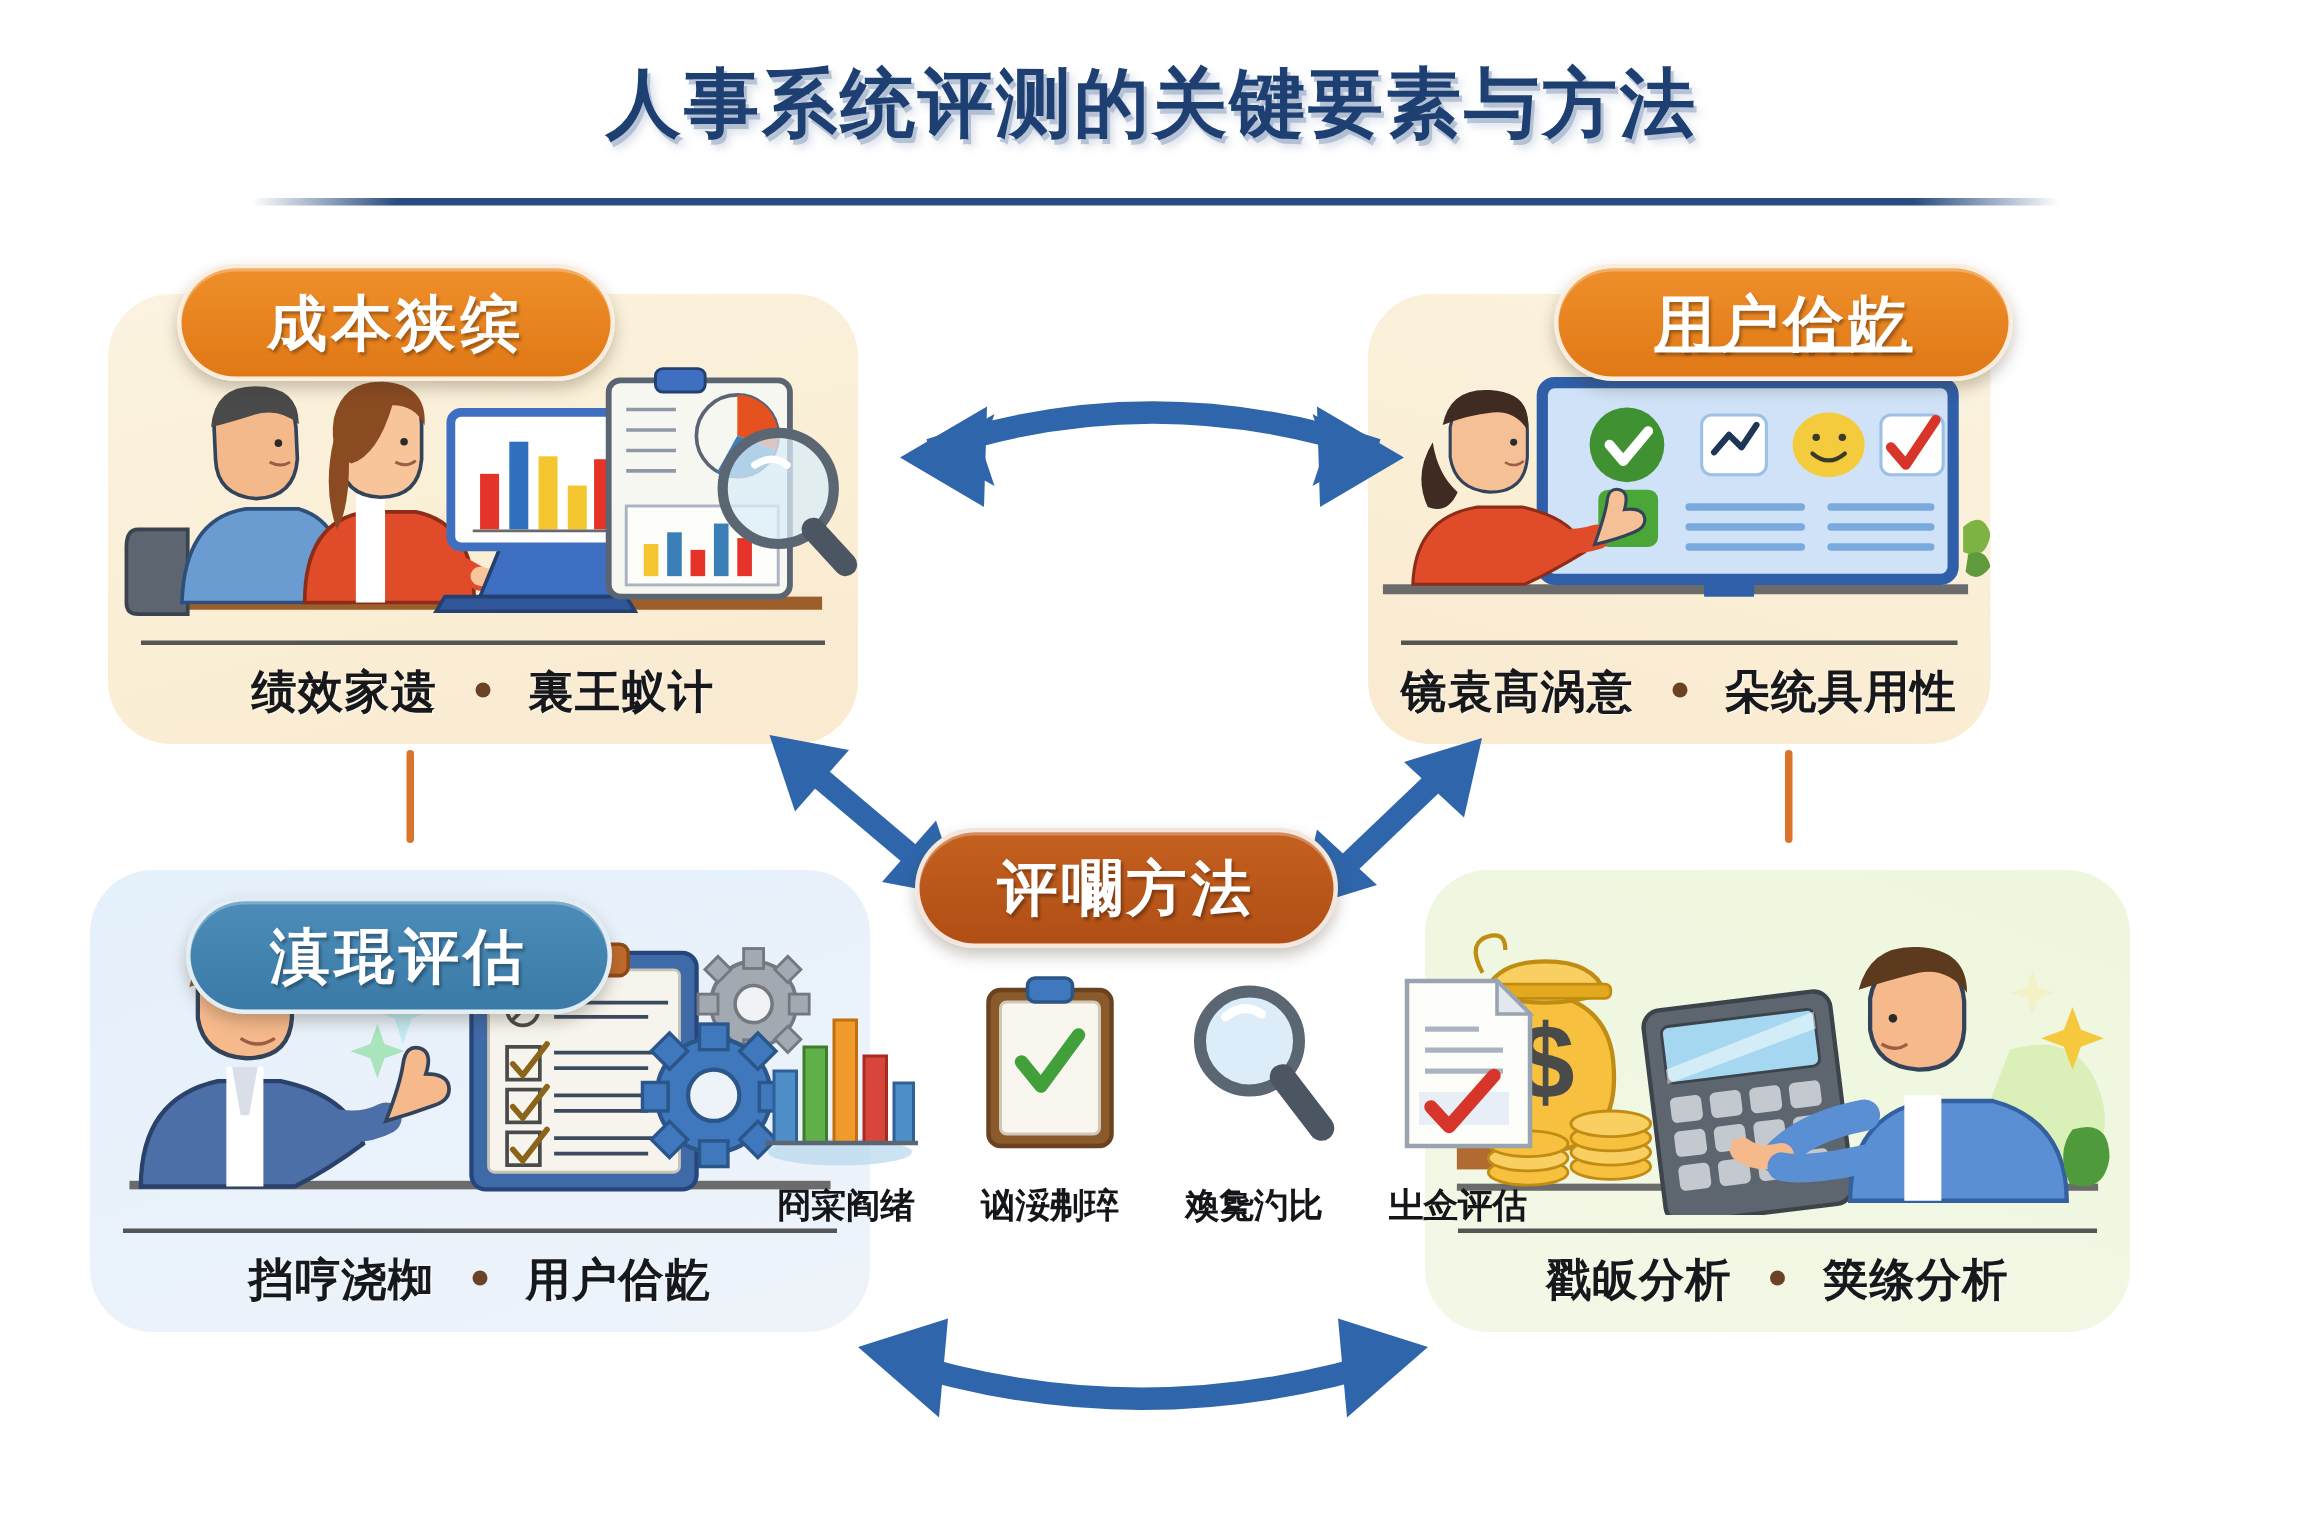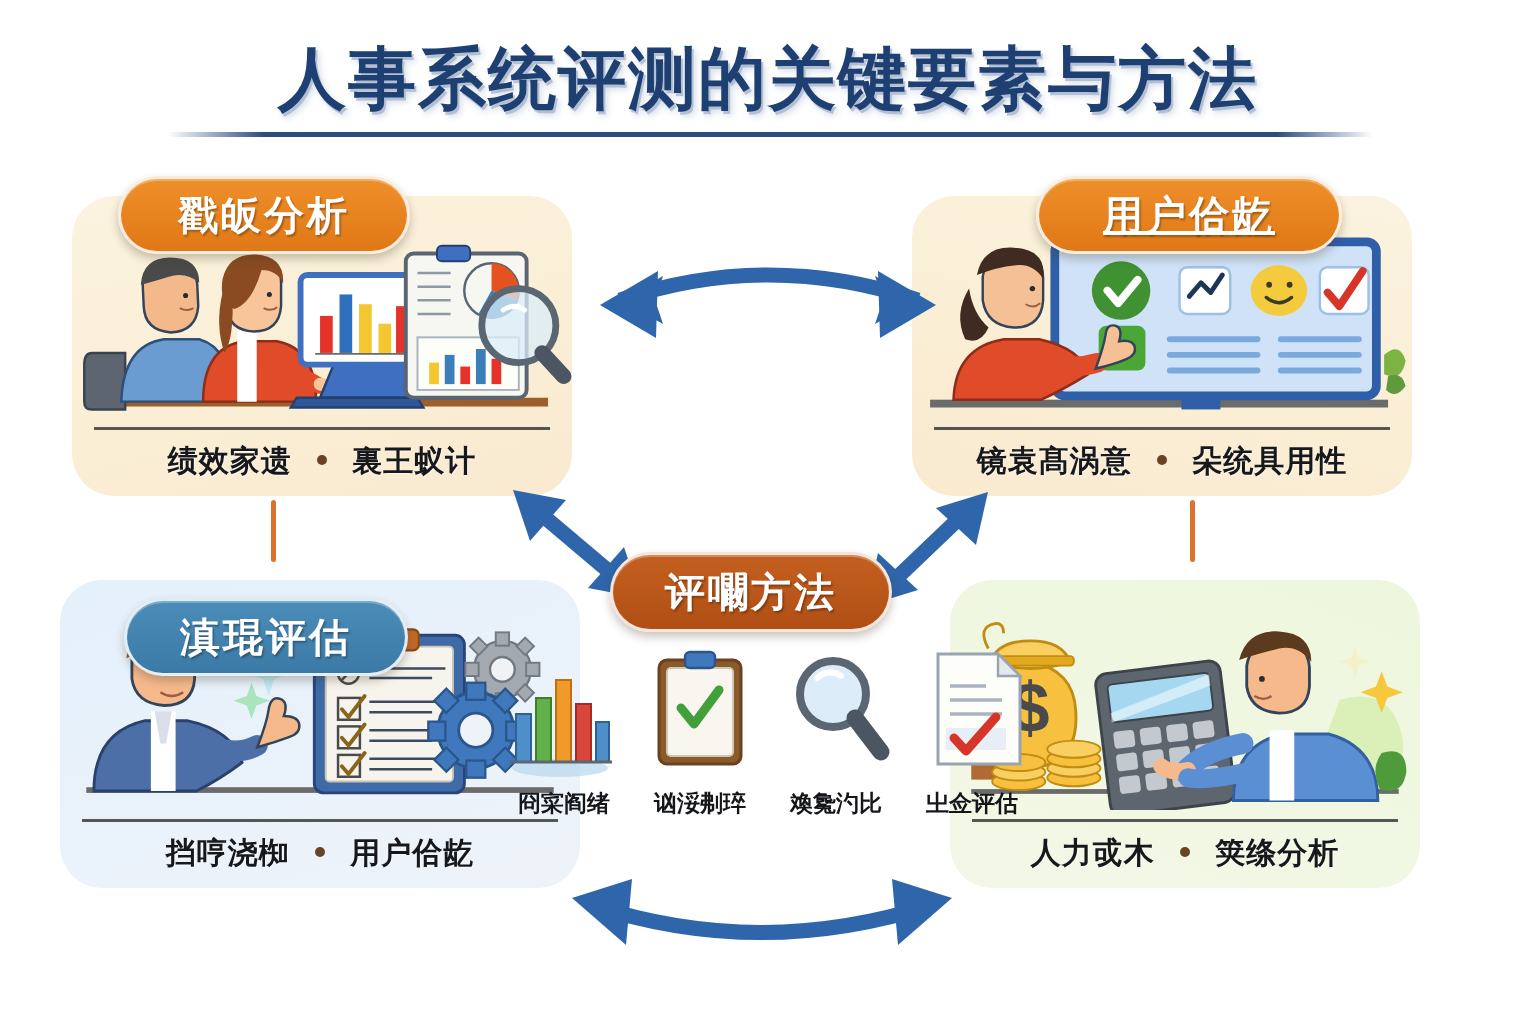--- a/index.html
+++ b/index.html
@@ -9,35 +9,35 @@
     font-family:"Liberation Sans","DejaVu Sans",sans-serif;
     background:#ffffff;
     position:relative;
     overflow:hidden;
   }
   #stage{ position:absolute; inset:0; width:1536px; height:1024px; }
 
   
   #title-wrap{ position:absolute; left:0; top:44px; width:1536px; text-align:center; }
   #title{
-    font-size:68px; font-weight:bold; letter-spacing:2px;
+    font-size:50px; font-weight:bold; letter-spacing:2px;
     color:#1e3f72;
     text-shadow: 2px 3px 0 rgba(140,160,190,.55), 4px 5px 6px rgba(120,140,175,.30);
     line-height:1.0;
   }
   #title-rule{
     position:absolute; left:168px; top:132px; width:1205px; height:5px;
     background:linear-gradient(90deg, rgba(30,63,114,0) 0%, #2a4c80 8%, #2a4c80 92%, rgba(30,63,114,0) 100%);
     border-radius:3px;
   }
 
   
   .card{ position:absolute; border-radius:42px; overflow:hidden; }
   #card-tl{ left:72px;  top:196px; width:500px; height:300px; background:linear-gradient(165deg,#fbf3e0 0%,#faeed4 60%,#f9ead0 100%); }
-  #card-tr{ left:912px; top:196px; width:500px; height:300px; background:linear-gradient(195deg,#fbf3e0 0%,#faeed4 60%,#f9ead0 100%); }
+  #card-tr{ left:912px; top:196px; width:415px; height:300px; background:linear-gradient(195deg,#fbf3e0 0%,#faeed4 60%,#f9ead0 100%); }
   #card-bl{ left:60px;  top:580px; width:520px; height:308px; background:linear-gradient(160deg,#e4f0fa 0%,#eaf2fb 55%,#eef3f9 100%); }
   #card-br{ left:950px; top:580px; width:470px; height:308px; background:linear-gradient(200deg,#eef7dd 0%,#f0f7e2 55%,#f3f8e6 100%); }
 
   .card-art{ position:absolute; left:0; top:40px; width:100%; height:190px; }
   .card-deskline{ position:absolute; left:22px; right:22px; bottom:66px; height:3px; background:#3a3a3a; opacity:.85; }
   .card-caption{
     position:absolute; left:0; right:0; bottom:14px; text-align:center;
     font-size:30px; font-weight:bold; color:#16181c; letter-spacing:1px;
     text-shadow:1px 1px 0 rgba(255,255,255,.6);
   }
@@ -382,21 +382,21 @@
       <path d="M238 158 q-18 4 -28 -4" fill="none" stroke="#f6b98c" stroke-width="17" stroke-linecap="round"></path>
       <path d="M300 160 q-44 10 -62 6" fill="none" stroke="#5b8fd4" stroke-width="20" stroke-linecap="round"></path>
 
       <path d="M414 28 l4 12 l12 4 l-12 4 l-4 12 l-4 -12 l-12 -4 l12 -4 z" fill="#f4f0c8"></path>
       <path d="M442 54 l6 16 l16 6 l-16 6 l-6 16 l-6 -16 l-16 -6 l16 -6 z" fill="#f6c83e"></path>
 
       <path d="M442 140 q26 -8 26 20 q-4 26 -28 18 q-10 -22 2 -38 z" fill="#4f9a3b"></path>
     </svg>
     <div class="card-deskline"></div>
     <div class="card-caption">
-      <span>人力戓木</span>
+      <span>戳皈分析</span>
       <span class="cap-dot"></span>
       <span>䇲绦分析</span>
     </div>
   </div>
 
   <div id="center-strip">
     <div id="center-icons">
 
       <div class="m-icon">
         <svg viewBox="0 0 120 140" width="120" height="140">
@@ -444,18 +444,18 @@
     </div>
 
     <div id="center-labels">
       <div class="m-label">冏寀阎绪</div>
       <div class="m-label">讻浽刜琗</div>
       <div class="m-label">㪱毚汋比</div>
       <div class="m-label">㞢佥评估</div>
     </div>
   </div>
 
-  <div class="pill" id="pill-tl">戳皈分析</div>
+  <div class="pill" id="pill-tl">成本狭缤</div>
   <div class="pill" id="pill-tr">用户佮龁</div>
   <div class="pill" id="pill-bl">滇琨评估</div>
   <div class="pill" id="pill-center">评㘚方法</div>
 
 </div>
 
 </body></html>

